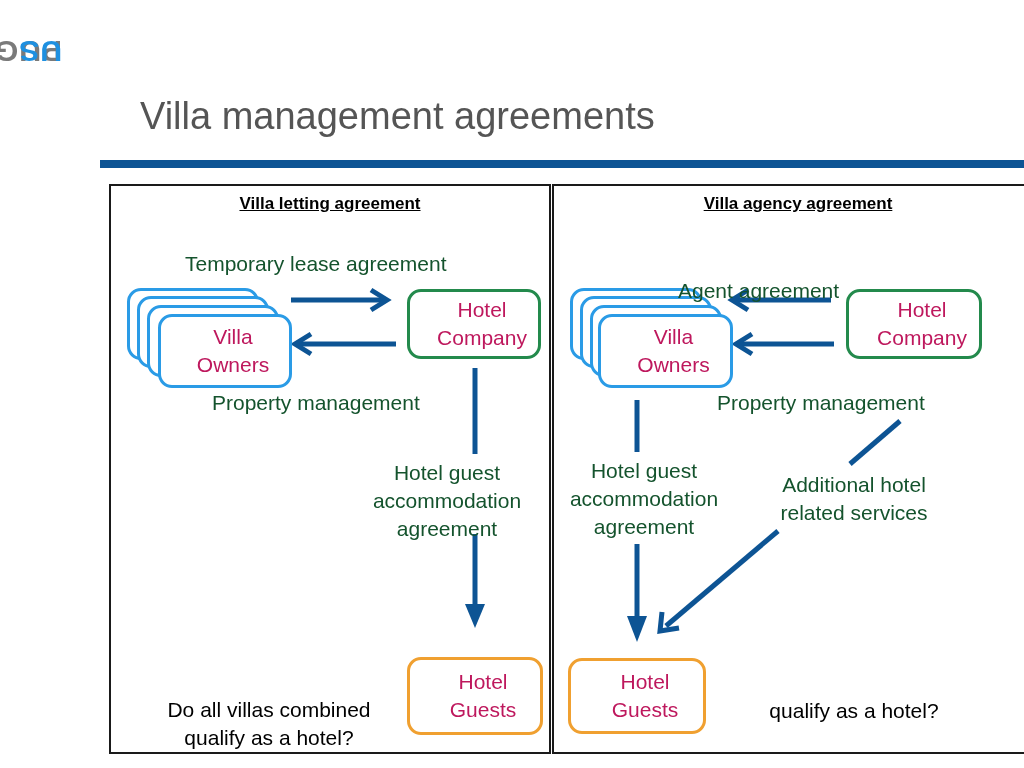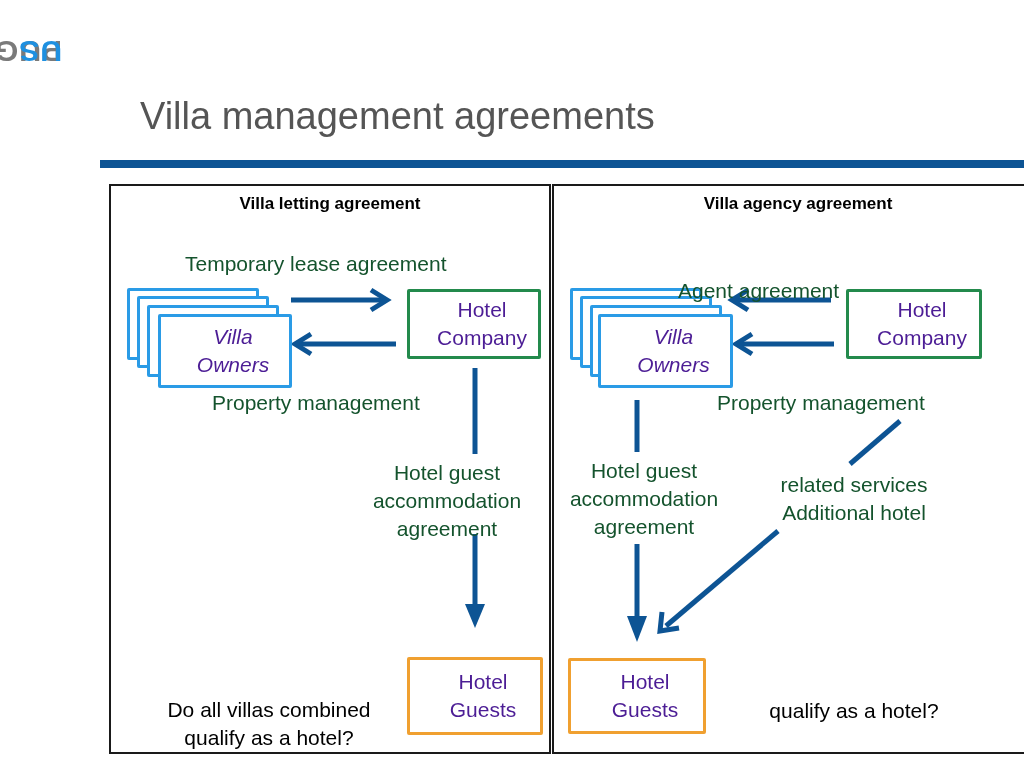--- a/index.html
+++ b/index.html
@@ -5,25 +5,25 @@
   html,body{margin:0;padding:0;}
   body{width:1024px;height:768px;background:#ffffff;position:relative;overflow:hidden;font-family:"Liberation Sans",sans-serif;}
   .logo{position:absolute;left:34px;top:30px;width:40px;height:300px;}
   .logo span{position:absolute;left:0;top:0;transform-origin:0 0;transform:translate(33px,5px) rotate(90deg);font-weight:bold;font-size:30px;letter-spacing:1px;color:#7a7a7a;white-space:nowrap;font-family:"Liberation Sans",sans-serif;}
   .logo .acc{color:#1e90e0;}
   .title{position:absolute;left:104px;top:95px;font-size:38px;color:#555555;white-space:nowrap;margin-left:36px;}
   .rule{position:absolute;left:100px;top:160px;width:924px;height:8px;background:#0d5494;}
   .panel{position:absolute;top:184px;height:570px;border:2px solid #1a1a1a;box-sizing:border-box;background:#fff;}
   .panel-left{left:109px;width:442px;}
   .panel-right{left:552px;width:492px;}
-  .panel-title{position:absolute;top:8px;left:0;right:0;text-align:center;font-weight:bold;font-size:17px;color:#000;}
+  .panel-title{position:absolute;top:8px;left:0;right:0;text-align:center;font-weight:bold;font-size:17px;color:#000;text-decoration:underline;}
   svg.diag{position:absolute;left:0;top:0;}
   .lbl{position:absolute;color:#14532d;font-size:21px;text-align:center;white-space:nowrap;line-height:28px;}
-  .box{position:absolute;border-radius:2px;border:3px solid;box-sizing:border-box;display:flex;align-items:center;justify-content:center;text-align:center;font-size:21px;line-height:28px;color:#4c1d95;background:#fff;padding-left:16px;}
-  .villa{border-color:#2a9be6;font-style:italic;}
+  .box{position:absolute;border-radius:14px;border:3px solid;box-sizing:border-box;display:flex;align-items:center;justify-content:center;text-align:center;font-size:21px;line-height:28px;color:#be185d;background:#fff;padding-left:16px;}
+  .villa{border-color:#2a9be6;}
   .hotelco{border-color:#238a4c;}
   .guests{border-color:#f0a030;}
   .question{position:absolute;font-size:21px;line-height:28px;text-align:center;color:#000;white-space:nowrap;margin-top:32px;}
 </style>
 </head>
 <body>
 
 <div class="logo">
   <span>
       <span>PUGNATORI</span>
@@ -144,20 +144,20 @@
   </div>
 
   <div class="lbl" style="left:124px;top:68px;margin-top:23px;">Agent agreement</div>
   <div class="lbl" style="left:163px;top:203px;">Property management</div>
   <div class="lbl" style="left:0px;top:271px;width:180px;background:#fff;">
     <div>Hotel guest</div>
     <div>accommodation</div>
     <div>agreement</div>
   </div>
   <div class="lbl" style="left:205px;top:285px;width:190px;">
+    <div>Additional hotel</div>
     <div>related services</div>
-    <div>Additional hotel</div>
   </div>
 
   <div class="question" style="left:190px;top:479px;width:220px;">
     <div>qualify as a hotel?</div>
   </div>
 </div>
 
 </body></html>

